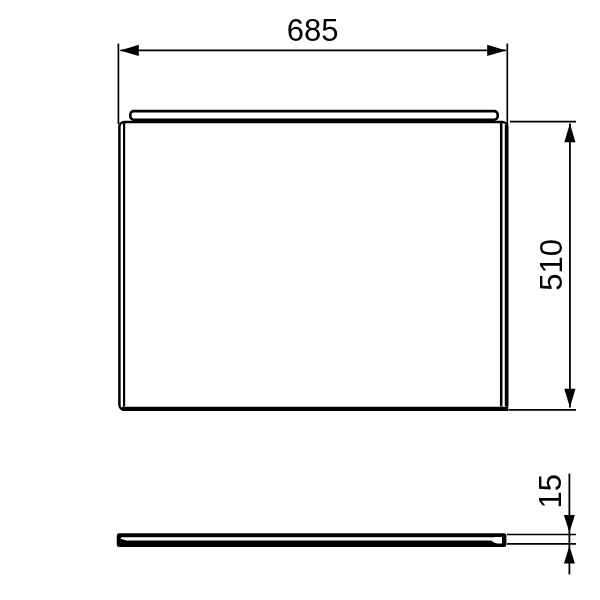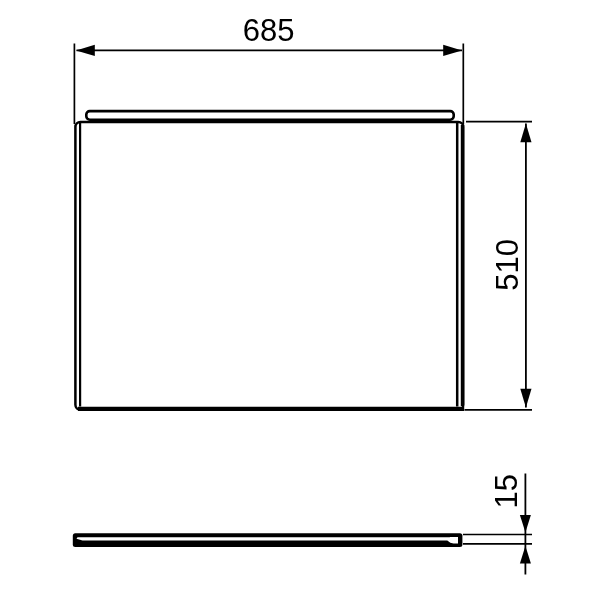--- a/index.html
+++ b/index.html
@@ -1,16 +1,16 @@
 <!DOCTYPE html>
 <html><head>
 <meta charset="utf-8">
 <style>
   html,body{margin:0;padding:0;background:#ffffff;}
-  .page{width:532px;height:600px;position:relative;background:#ffffff;overflow:hidden;}
+  .page{width:532px;height:600px;position:relative;background:#ffffff;overflow:hidden;margin-left:44px;}
   svg{position:absolute;top:0;left:0;}
   text{font-family:"Liberation Sans",sans-serif;fill:#000000;}
 </style>
 </head>
 <body>
 <div class="page">
 <svg width="600" height="600" viewBox="0 0 600 600">
 
   <g>
     <rect x="75.4" y="122.0" width="387.9" height="287.8" rx="5" ry="5" fill="none" stroke="#000" stroke-width="2.5"></rect>

